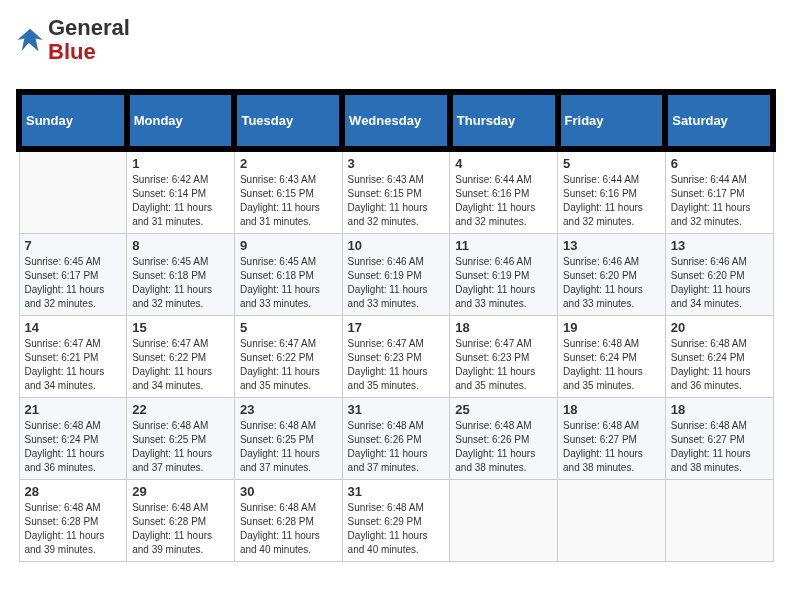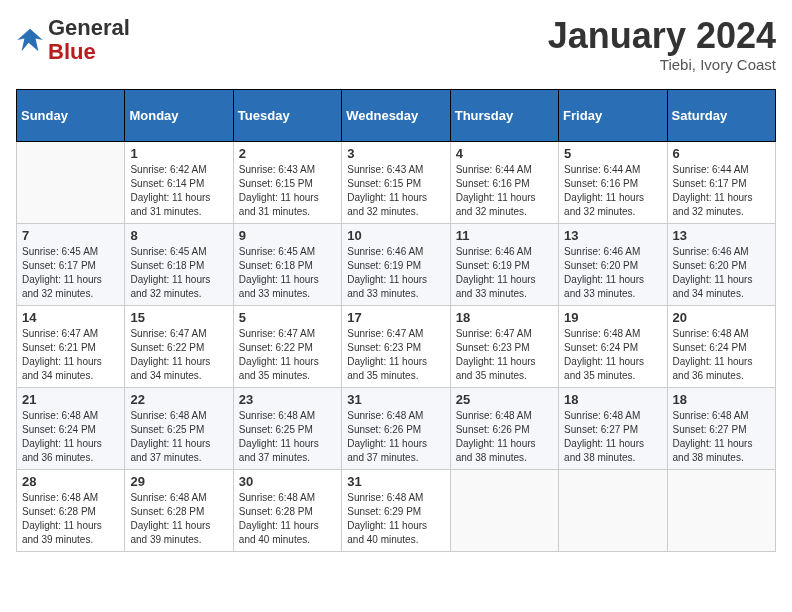--- a/index.html
+++ b/index.html
@@ -7,21 +7,21 @@
       font-family: Arial, sans-serif;
       background: #fff;
       width: 792px;
       min-height: 612px;
       padding: 16px;
     }
     .header {
       display: flex;
       justify-content: space-between;
       align-items: flex-start;
-      margin-bottom: 16px;
+      margin-bottom: 25px;
     }
     .logo {
       display: flex;
       align-items: center;
       gap: 4px;
     }
     .logo-text {
       font-size: 22px;
       font-weight: bold;
       line-height: 1.1;
@@ -50,21 +50,21 @@
       border-collapse: collapse;
       font-size: 11px;
     }
     .calendar th {
       background-color: #2a6eb5;
       color: #fff;
       padding: 18px 4px;
       text-align: left;
       font-size: 13px;
       font-weight: bold;
-      border: 1px solid #000000;
+      border: 6px solid #000000;
     }
     .calendar td {
       border: 1px solid #ccc;
       padding: 4px 5px;
       vertical-align: top;
       min-width: 100px;
       height: 80px;
       background: #fff;
     }
     .calendar tr:nth-child(even) td {
@@ -92,24 +92,20 @@
 <div class="header">
   <div class="logo">
     <svg class="logo-bird" viewBox="0 0 40 40" xmlns="http://www.w3.org/2000/svg">
       <polygon points="20,4 38,20 28,18 32,36 18,24 8,36 12,18 2,20" fill="#2a6eb5"></polygon>
     </svg>
     <div class="logo-text">
       <span class="logo-general">General</span><br>
       <span class="logo-blue">Blue</span>
     </div>
   </div>
-  <div class="title-block">
-    <div class="month-title">January 2024</div>
-    <div class="subtitle">Tiebi, Ivory Coast</div>
-  </div>
 </div>
 
 <table class="calendar">
   <thead>
     <tr>
     <th>Sunday</th>
         <th>Monday</th>
         <th>Tuesday</th>
         <th>Wednesday</th>
         <th>Thursday</th>

